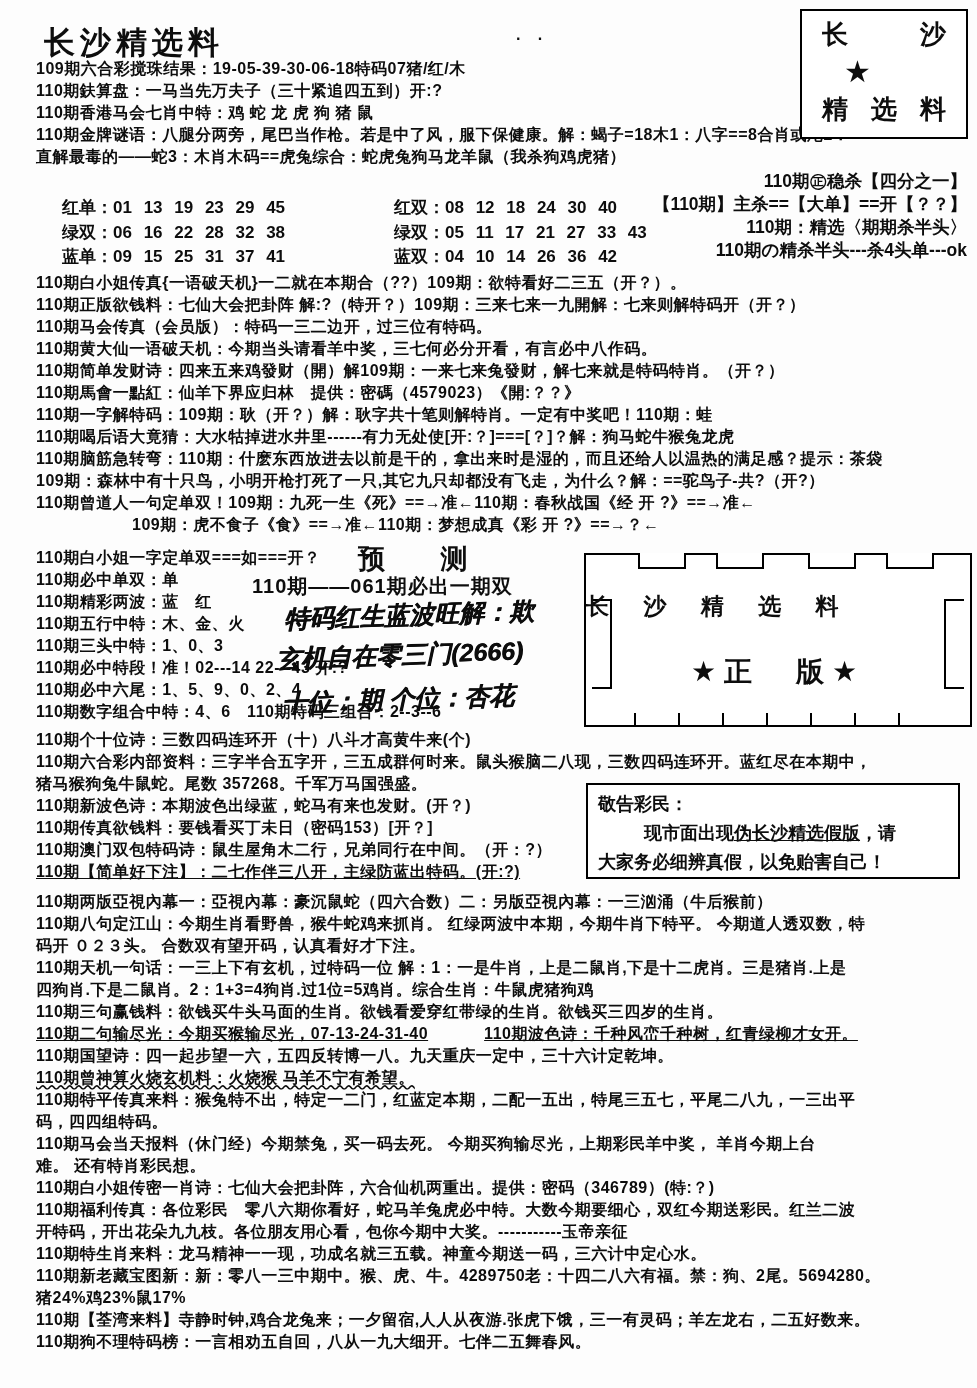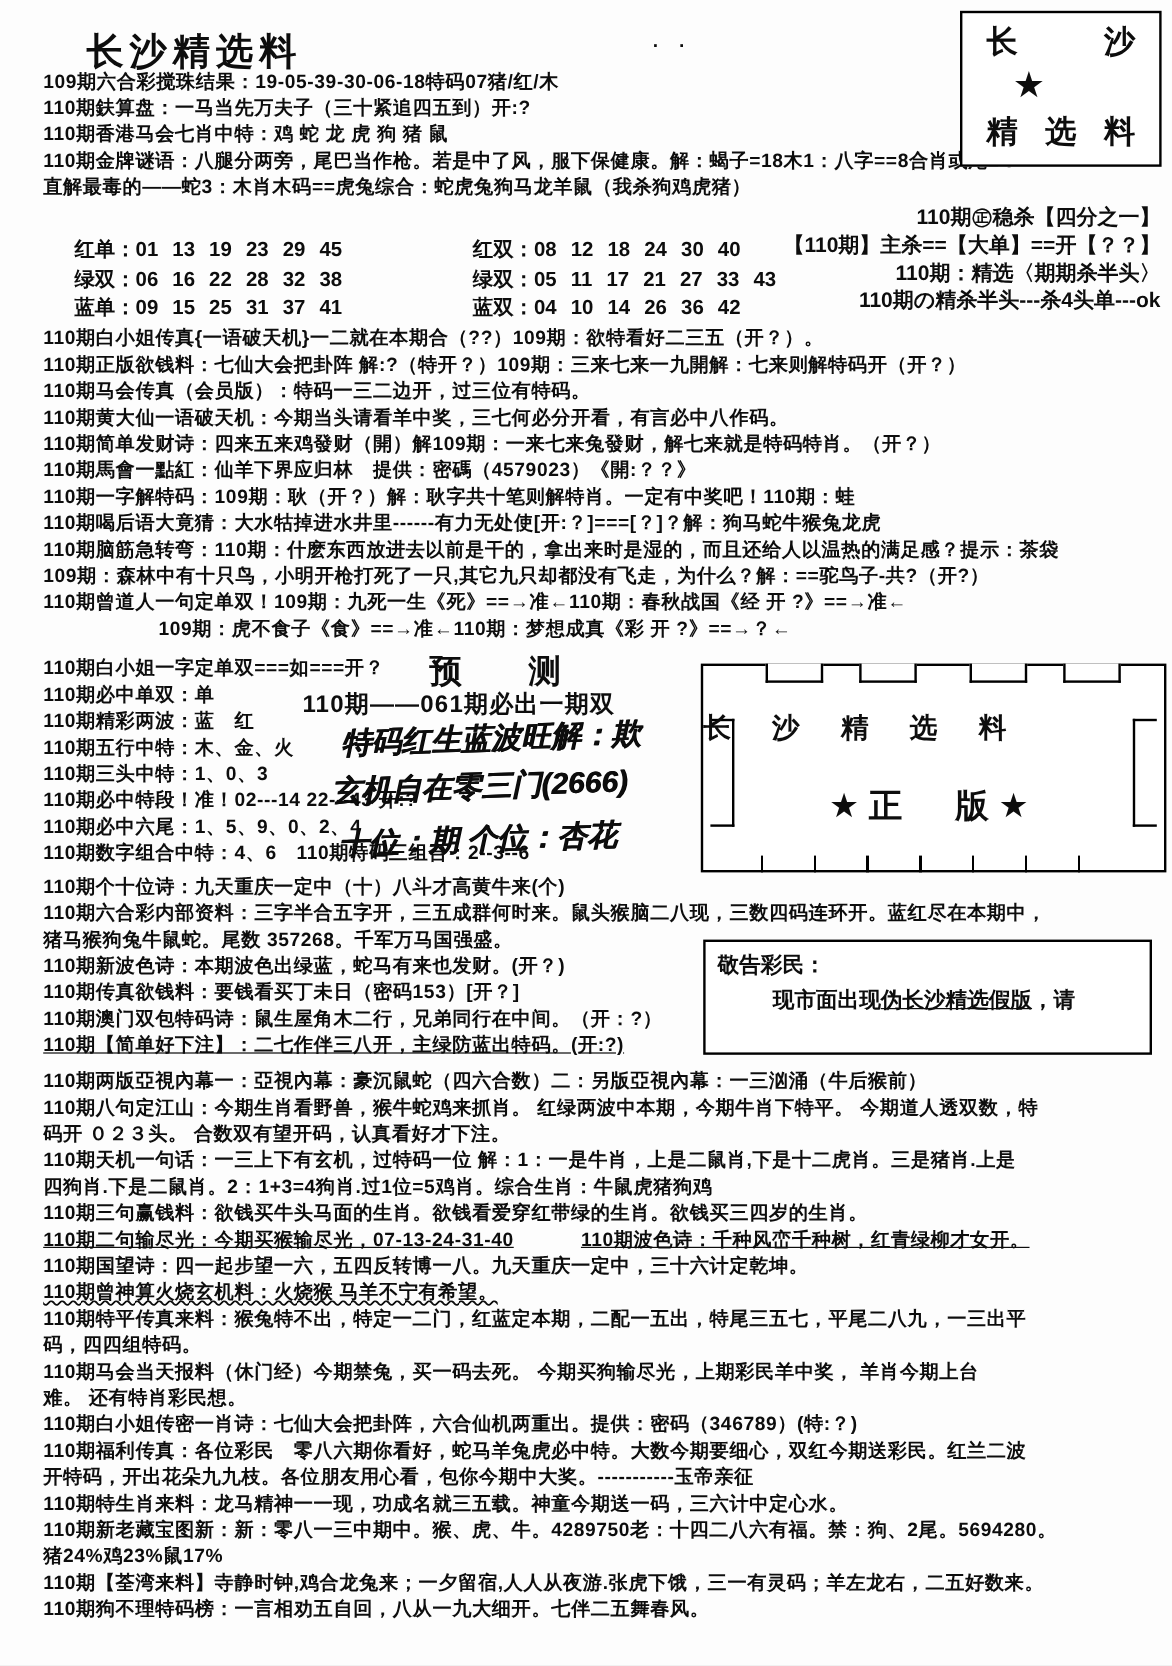--- a/index.html
+++ b/index.html
@@ -5,21 +5,21 @@
   html,body{margin:0;padding:0;background:#e8e8e8;}
   .page{position:relative;width:977px;height:1388px;background:#fdfdfd;color:#0d0d0d;
         font-family:"Liberation Sans","DejaVu Sans",sans-serif;font-weight:700;overflow:hidden;}
   .flow{padding:0 8px 0 36px;}
   .line{font-size:16px;line-height:22px;white-space:nowrap;letter-spacing:0.5px;}
   .ul{text-decoration:underline;}
   .wavy{text-decoration-line:underline;text-decoration-style:wavy;}
   .indent{margin-left:96px;}
 
   
-  .masthead{position:relative;height:58px;margin-left:28px;}
+  .masthead{position:relative;height:58px;}
   .page-title{position:absolute;left:44px;top:22px;font-size:31px;letter-spacing:5px;font-weight:900;}
   .dots{position:absolute;left:516px;top:30px;font-size:16px;letter-spacing:6px;}
   .corner-box{position:absolute;left:800px;top:9px;width:168px;height:130px;border:2px solid #000;
               background:#fff;z-index:5;display:flex;flex-direction:column;justify-content:space-between;
               padding:6px 20px 10px 20px;box-sizing:border-box;}
   .corner-row{display:flex;justify-content:space-between;font-size:26px;font-weight:900;}
   .corner-star{font-size:30px;line-height:14px;margin-left:22px;}
   .corner-bottom{display:flex;justify-content:space-between;font-size:26px;font-weight:900;}
 
   
@@ -155,34 +155,35 @@
         <div class="tick tick-top tt4"></div>
         <div class="tick brk-l"></div>
         <div class="tick brk-r"></div>
         <div class="tick-bottom"></div>
         <div class="auth-name">长 沙 精 选 料</div>
         <div class="auth-stamp">★正　版★</div>
       </div>
     </div>
 
     <div class="afterpred">
-      <div class="line">110期个十位诗：九天重庆一定中（十）八斗才高黄牛来(个)</div>
+      <div class="line">110期个十位诗：三数四码连环开（十）八斗才高黄牛来(个)</div>
       <div class="line">110期六合彩内部资料：三字半合五字开，三五成群何时来。鼠头猴脑二八现，三数四码连环开。蓝红尽在本期中，</div>
       <div class="line">猪马猴狗兔牛鼠蛇。尾数 357268。千军万马国强盛。</div>
     </div>
 
     <div class="nwrap">
       <div class="line">110期新波色诗：本期波色出绿蓝，蛇马有来也发财。(开？)</div>
       <div class="line">110期传真欲钱料：要钱看买丁未日（密码153）[开？]</div>
       <div class="line">110期澳门双包特码诗：鼠生屋角木二行，兄弟同行在中间。（开：?）</div>
       <div class="line ul">110期【简单好下注】：二七作伴三八开，主绿防蓝出特码。(开:?)</div>
 
       <div class="noticebox">
         <div>敬告彩民：</div>
         <div class="notice-line2"><span>现市面出现</span><span class="ul">伪长沙精选假版</span><span>，请</span></div>
+        <div class="notice-line3">大家务必细辨真假，以免贻害自己！</div>
       </div>
     </div>
 
     <div class="lower">
       <div class="line">110期两版亞視內幕一：亞視內幕：豪沉鼠蛇（四六合数）二：另版亞視內幕：一三汹涌（牛后猴前）</div>
       <div class="line">110期八句定江山：今期生肖看野兽，猴牛蛇鸡来抓肖。 红绿两波中本期，今期牛肖下特平。 今期道人透双数，特</div>
       <div class="line">码开 ０２３头。 合数双有望开码，认真看好才下注。</div>
       <div class="line">110期天机一句话：一三上下有玄机，过特码一位 解：1：一是牛肖，上是二鼠肖,下是十二虎肖。三是猪肖.上是</div>
       <div class="line">四狗肖.下是二鼠肖。2：1+3=4狗肖.过1位=5鸡肖。综合生肖：牛鼠虎猪狗鸡</div>
       <div class="line">110期三句赢钱料：欲钱买牛头马面的生肖。欲钱看爱穿红带绿的生肖。欲钱买三四岁的生肖。</div>

